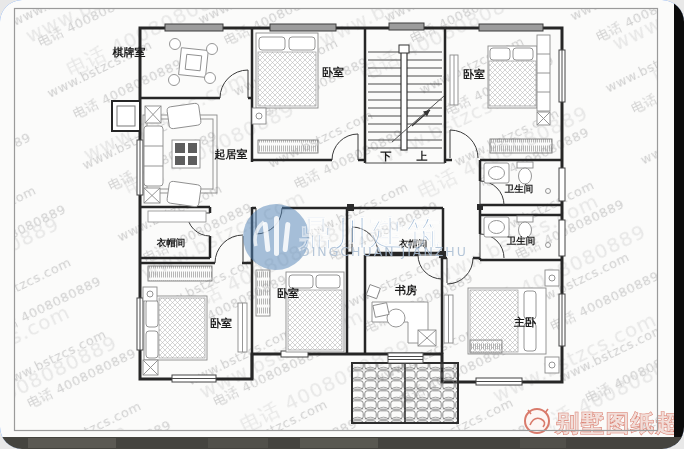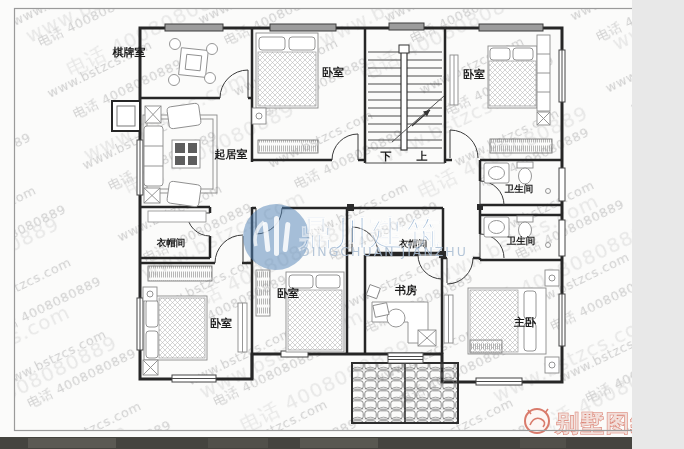--- a/index.html
+++ b/index.html
@@ -1,17 +1,17 @@
 <!DOCTYPE html>
 <html><head>
 <meta charset="utf-8">
 <style>
   html,body{margin:0;padding:0;background:#e8e8e8;}
-  .stage{position:relative;width:632px;height:449px;background:#3b82f6;overflow:hidden;
-         font-family:"DejaVu Sans",sans-serif;}
+  .stage{position:relative;width:684px;height:449px;background:#3b82f6;overflow:hidden;
+         font-family:"DejaVu Sans",sans-serif;border-radius:22px;}
   svg{position:absolute;left:0;top:0;display:block;}
   .lbl{font-family:"DejaVu Sans",sans-serif;font-weight:bold;font-size:11px;fill:#1b1b1b;text-anchor:middle;}
   .lbl-sm{font-family:"DejaVu Sans",sans-serif;font-weight:bold;font-size:9.5px;fill:#1b1b1b;text-anchor:middle;}
   .wm-s{font-family:"DejaVu Sans",sans-serif;font-size:13px;letter-spacing:.5px;}
   .wm-l{font-family:"DejaVu Sans",sans-serif;font-size:20px;letter-spacing:1px;}
   .logo-cn{font-family:"DejaVu Sans",sans-serif;font-weight:bold;font-size:34px;letter-spacing:2px;opacity:.55;}
   .logo-en{font-family:"DejaVu Sans",sans-serif;font-size:12.5px;letter-spacing:2px;fill:#a9bdd3;opacity:.85;}
   .badge-cn{font-family:"DejaVu Sans",sans-serif;font-weight:bold;font-size:23px;letter-spacing:2px;
             fill:#f2ded9;stroke-width:1.1px;paint-order:stroke;}
   .wall{stroke:#262626;fill:none;}

